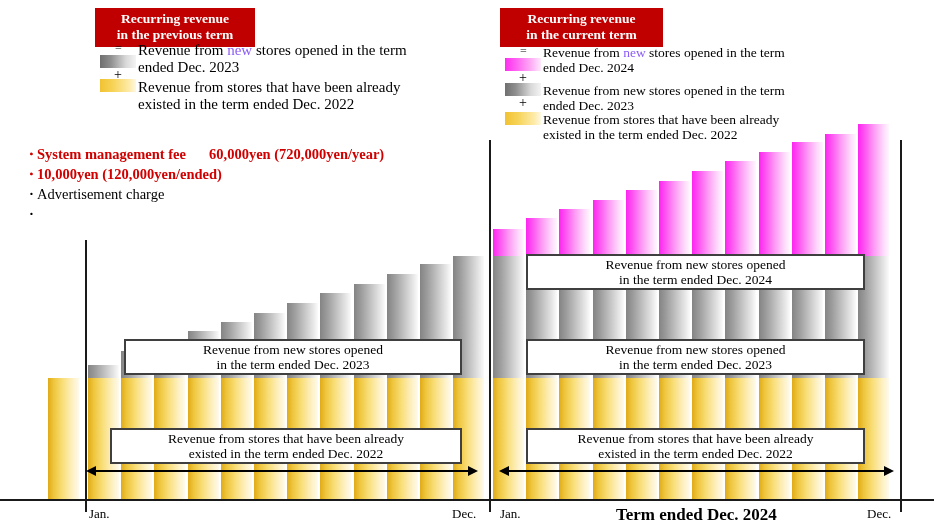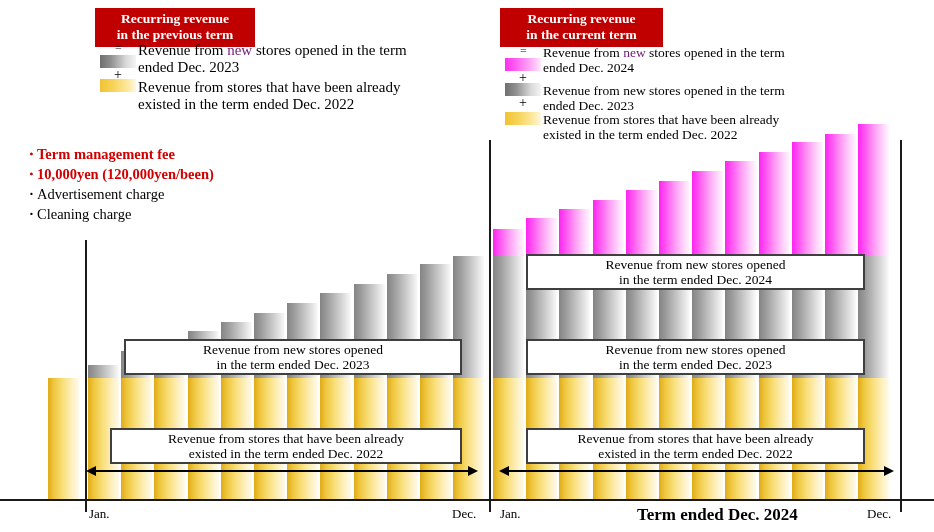--- a/index.html
+++ b/index.html
@@ -39,21 +39,21 @@
   .swatch.gray{ background:linear-gradient(90deg,#6f6f6f 0%, #8f8f8f 30%, #d9d9d9 72%, #f4f4f4 100%); }
   .swatch.yellow{ background:linear-gradient(90deg,#f1c232 0%, #f6d356 35%, #fdeaa6 80%, #fff8e0 100%); }
   .swatch.pink{ background:linear-gradient(90deg,#ff2ff0 0%, #ff5cf2 28%, #ffa8f5 70%, #ffe9fd 100%); }
   .op{ font-size:14px; line-height:13px; color:#000; font-family:"Liberation Serif", serif; }
   .op.eq{ font-size:12px; letter-spacing:-1px; transform:scaleY(0.8); }
   .legend-text{
     font-size:14.5px; line-height:16px; color:#000;
     font-family:"Liberation Serif", serif;
     white-space:pre-line; padding-top:0px;
   }
-  .legend-text .new{ color:#701a75;text-align:right; }
+  .legend-text .new{ color:#8b5cf6;text-align:right; }
   #legend-left .legend-text{ font-size:15px; line-height:17px; }
   #legend-right .legend-text{ font-size:13.5px; line-height:15px; }
   #legend-left .legend-row + .legend-row{ margin-top:-2px; }
   #legend-right .legend-row + .legend-row{ margin-top:-1px; }
 
   
   #fee-block{ position:absolute; left:24px; top:144px; width:440px; }
   #fee-title{ font-size:14.5px; line-height:19px; color:#000; }
   .fee-row{ display:flex; font-size:14.5px; line-height:20px; }
   .fee-bullet{ width:13px; flex:0 0 13px; text-align:center; }
@@ -258,21 +258,21 @@
   <div class="callout" style="left:37px; top:339px; width:339px; height:36px;">Revenue from new stores opened
 in the term ended Dec. 2023</div>
   <div class="callout" style="left:37px; top:428px; width:339px; height:36px;">Revenue from stores that have been already
 existed in the term ended Dec. 2022</div>
 
   <div class="arrow-line" style="left:15px; top:470px; width:382px;"></div>
   <div class="arrow-head left" style="left:10px;  top:466px;"></div>
   <div class="arrow-head right" style="left:395px; top:466px;"></div>
 
   <div class="edge-label" style="left:11px; top:506px;">Jan.</div>
-  <div class="term-label" style="left:148px; top:505px;">Term ended Dec. 2024</div>
+  <div class="term-label" style="left:127px; top:505px;">Term ended Dec. 2024</div>
   <div class="edge-label" style="left:378px; top:506px;">Dec.</div>
 </div>
 
 <div class="banner" id="banner-left">Recurring revenue
 in the previous term</div>
 <div class="banner" id="banner-right">Recurring revenue
 in the current term</div>
 
 <div class="legend" id="legend-left">
   <div class="legend-row">
@@ -317,28 +317,28 @@
     </div>
     <div class="legend-text">Revenue from stores that have been already
 existed in the term ended Dec. 2022</div>
   </div>
 </div>
 
 <div id="fee-block">
   <div id="fee-rows">
       <div class="fee-row red">
         <div class="fee-bullet">・</div>
-        <div class="fee-name">Term management fee</div>
+        <div class="fee-name">System management fee</div>
+        <div class="fee-value">60,000yen (720,000yen/year)</div>
       </div>
       <div class="fee-row red">
         <div class="fee-bullet">・</div>
-        <div class="fee-value">10,000yen (120,000yen/been)</div>
+        <div class="fee-value">10,000yen (120,000yen/ended)</div>
       </div>
       <div class="fee-row bold">
         <div class="fee-bullet">・</div>
         <div class="fee-name">Advertisement charge</div>
       </div>
       <div class="fee-row plain">
         <div class="fee-bullet">・</div>
-        <div class="fee-name">Cleaning charge</div>
       </div>
     </div>
 </div>
 
 </body></html>

